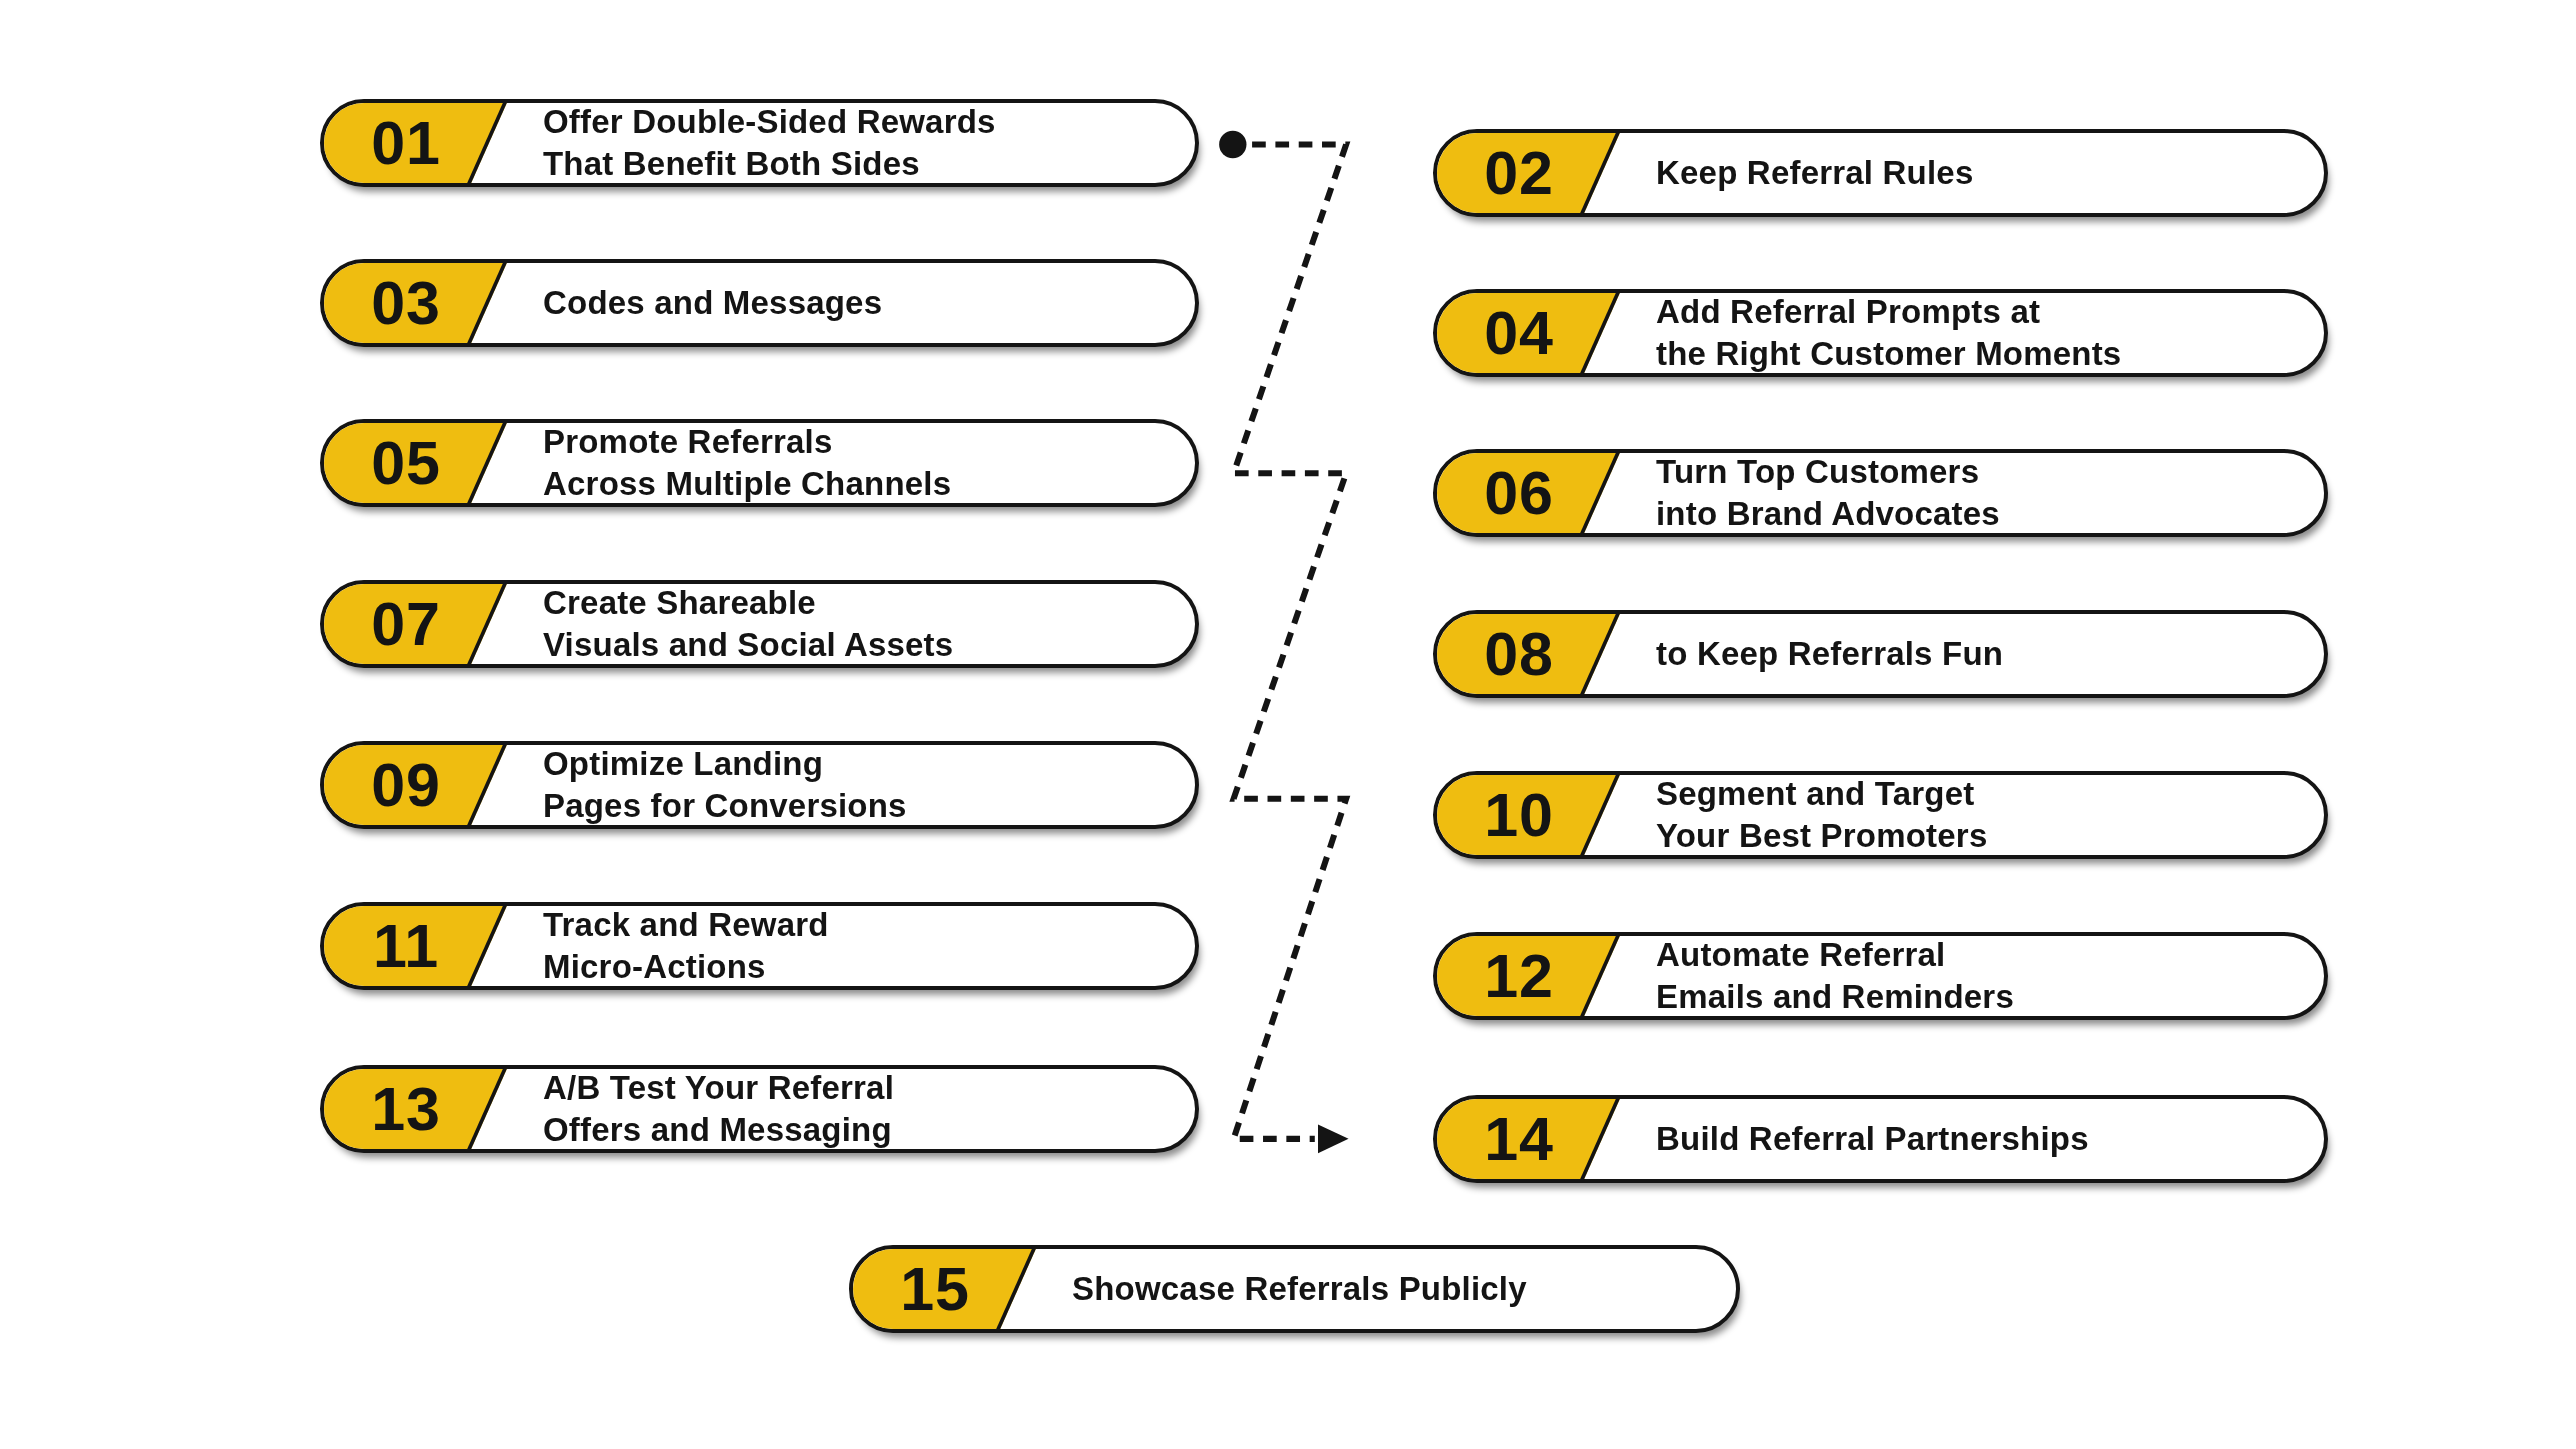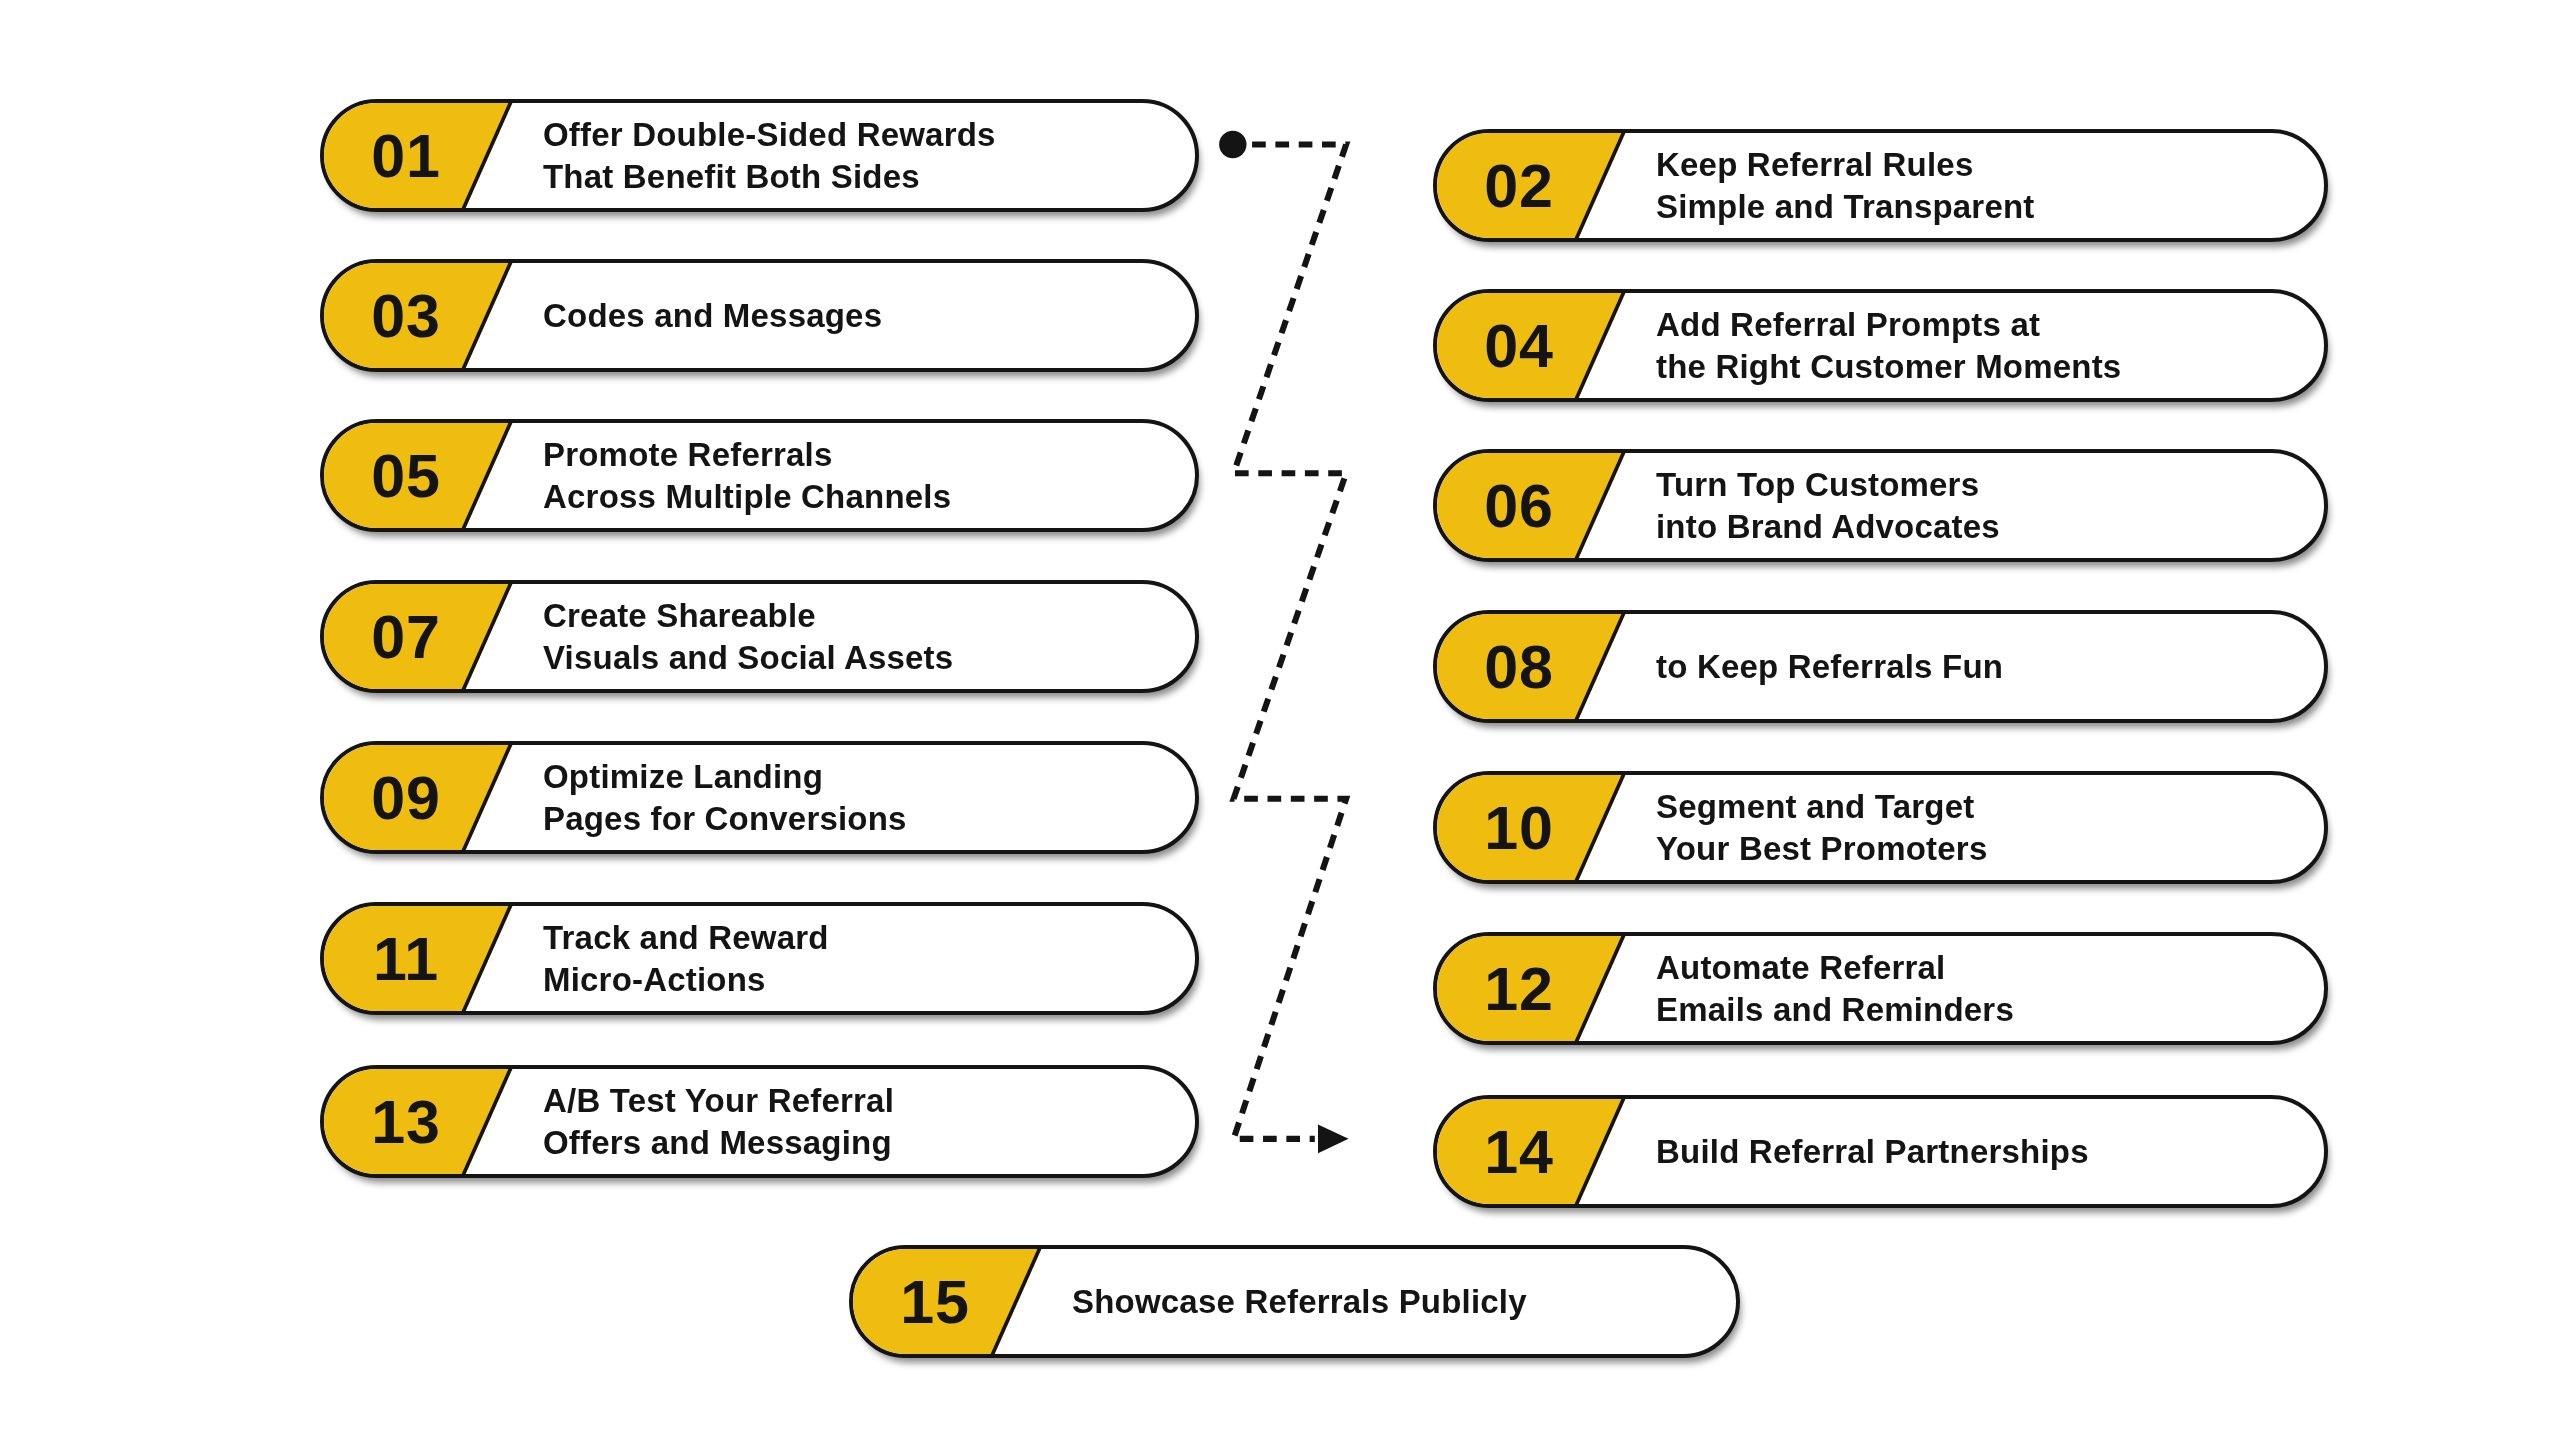--- a/index.html
+++ b/index.html
@@ -10,21 +10,21 @@
   html,body{margin:0;padding:0;background:var(--bg);}
   .canvas{
     position:relative;
     width:2576px;height:1449px;
     background:var(--bg);
     overflow:hidden;
     font-family:"Liberation Sans", sans-serif;
   }
   .pill{
     position:absolute;
-    height:113px;
+    height:88px;
     background:#fff;
     border:4px solid var(--ink);
     border-radius:60px;
     box-sizing:border-box;
     overflow:hidden;
     box-shadow:4px 8px 7.2px -3.2px rgba(0,0,0,0.45);
   }
   .col-l{left:320px;width:879px;}
   .col-r{left:1433px;width:895px;margin-top:30px;}
   .r1{top:99px}.r2{top:259px}.r3{top:419px}.r4{top:580px}
@@ -78,21 +78,20 @@
       <span>Offer Double-Sided Rewards</span>
       <span>That Benefit Both Sides</span>
     </div>
   </div>
 
   <div class="pill col-r r1">
     <div class="badge"></div>
     <span class="num">02</span>
     <div class="label">
       <span>Keep Referral Rules</span>
-      <span>Simple and Transparent</span>
     </div>
   </div>
 
   <div class="pill col-l r2">
     <div class="badge"></div>
     <span class="num">03</span>
     <div class="label">
       <span>Codes and Messages</span>
     </div>
   </div>

